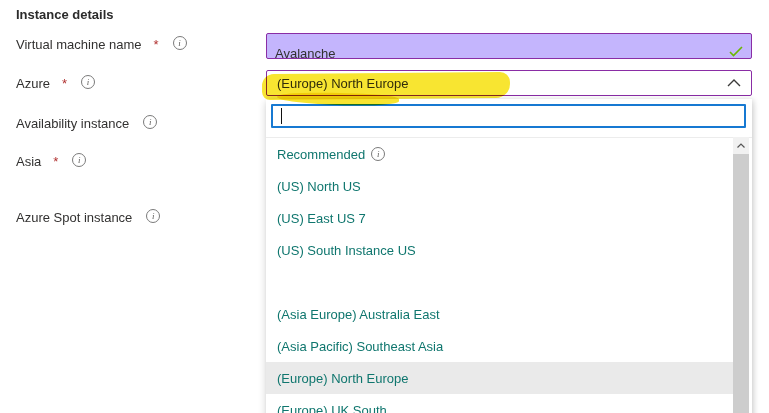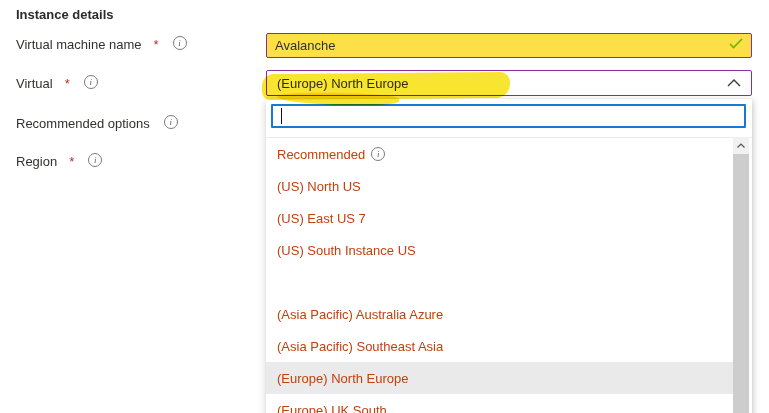--- a/index.html
+++ b/index.html
@@ -37,22 +37,22 @@
   .lbl-region   { top: 75px; }
   .lbl-avail    { top: 115px; }
   .lbl-image    { top: 153px; }
   .lbl-spot     { top: 209px; }
   .lbl-evtype   { top: 250px; }
   .lbl-evpolicy { top: 371px; }
 
   
   .vm-input {
     position: absolute; left: 266px; top: 33px; width: 486px; height: 25px;
-    border: 1px solid #8a2da5; border-radius: 2px; background: #fde047;
-    display: flex; padding: 4px 8px;
+    border: 1px solid #8a2da5; border-radius: 2px; background: #c4b5fd;
+    display: flex; padding: 12px 8px;
     font-size: 13px;
   }
   .vm-input .value { flex: 1 1 auto; }
   .check-icon { flex: 0 0 auto; width: 14px; height: 11px; }
 
   
   .region-select {
     position: absolute; left: 266px; top: 70px; width: 486px; height: 26px;
     border: 1px solid #8a2da5; border-radius: 2px; background: #fff;
     display: flex; align-items: center; padding: 0 10px;
@@ -91,21 +91,21 @@
   }
   .caret { position: absolute; left: 10px; top: 4px; width: 1px; height: 16px; background: #111; }
 
   .options-list {
     position: absolute; left: 0; top: 38px; width: 486px; bottom: 0;
     border-top: 1px solid #ececec;
   }
   .opt-row {
     position: absolute; left: 0; width: 467px; height: 32px;
     display: flex; align-items: center; padding: 0 11px;
-    font-size: 13px; color: #c2410c; cursor: pointer; white-space: nowrap;
+    font-size: 13px; color: #0f766e; cursor: pointer; white-space: nowrap;
   }
   .opt-row.selected { background: #eaeaea; }
   .group-header { cursor: default; }
   .group-header .info-icon { margin-left: 6px; }
 
   
   .scrollbar {
     position: absolute; right: 3px; top: 38px; bottom: 0; width: 16px;
     background: #f1f1f1;
   }
@@ -125,31 +125,35 @@
 <div id="stage">
 
   <div class="section-title">Instance details</div>
 
   <div class="field-label lbl-vmname">
     <span>Virtual machine name</span>
       <span class="req-mark">*</span>
       <span class="info-icon"></span>
   </div>
   <div class="field-label lbl-region">
-    <span>Virtual</span>
+    <span>Azure</span>
       <span class="req-mark">*</span>
       <span class="info-icon"></span>
   </div>
   <div class="field-label lbl-avail">
-    <span>Recommended options</span>
+    <span>Availability instance</span>
       <span class="info-icon"></span>
   </div>
   <div class="field-label lbl-image">
-    <span>Region</span>
+    <span>Asia</span>
       <span class="req-mark">*</span>
+      <span class="info-icon"></span>
+  </div>
+  <div class="field-label lbl-spot">
+    <span>Azure Spot instance</span>
       <span class="info-icon"></span>
   </div>
 
   <div class="vm-input">
     <span class="value">Avalanche</span>
     <svg class="check-icon" viewBox="0 0 14 11">
       <polyline points="1,6 4.5,9.5 13,1" fill="none" stroke="#6bb700" stroke-width="1.6"></polyline>
     </svg>
   </div>
 
@@ -167,21 +171,21 @@
     </div>
 
     <div class="options-list">
       <div class="opt-row group-header" style="top:0">
         <span>Recommended</span>
         <span class="info-icon"></span>
       </div>
       <div class="opt-row" style="top:32px">(US) North US</div>
       <div class="opt-row" style="top:64px">(US) East US 7</div>
       <div class="opt-row" style="top:96px">(US) South Instance US</div>
-      <div class="opt-row" style="top:160px">(Asia Pacific) Australia Azure</div>
+      <div class="opt-row" style="top:160px">(Asia Europe) Australia East</div>
       <div class="opt-row" style="top:192px">(Asia Pacific) Southeast Asia</div>
       <div class="opt-row selected" style="top:224px">(Europe) North Europe</div>
       <div class="opt-row" style="top:256px">(Europe) UK South</div>
     </div>
 
     <div class="scrollbar">
       <div class="scroll-up-btn">
         <svg width="8" height="5" viewBox="0 0 8 5">
           <polyline points="0.5,4.5 4,1 7.5,4.5" fill="none" stroke="#555" stroke-width="1.2"></polyline>
         </svg>

